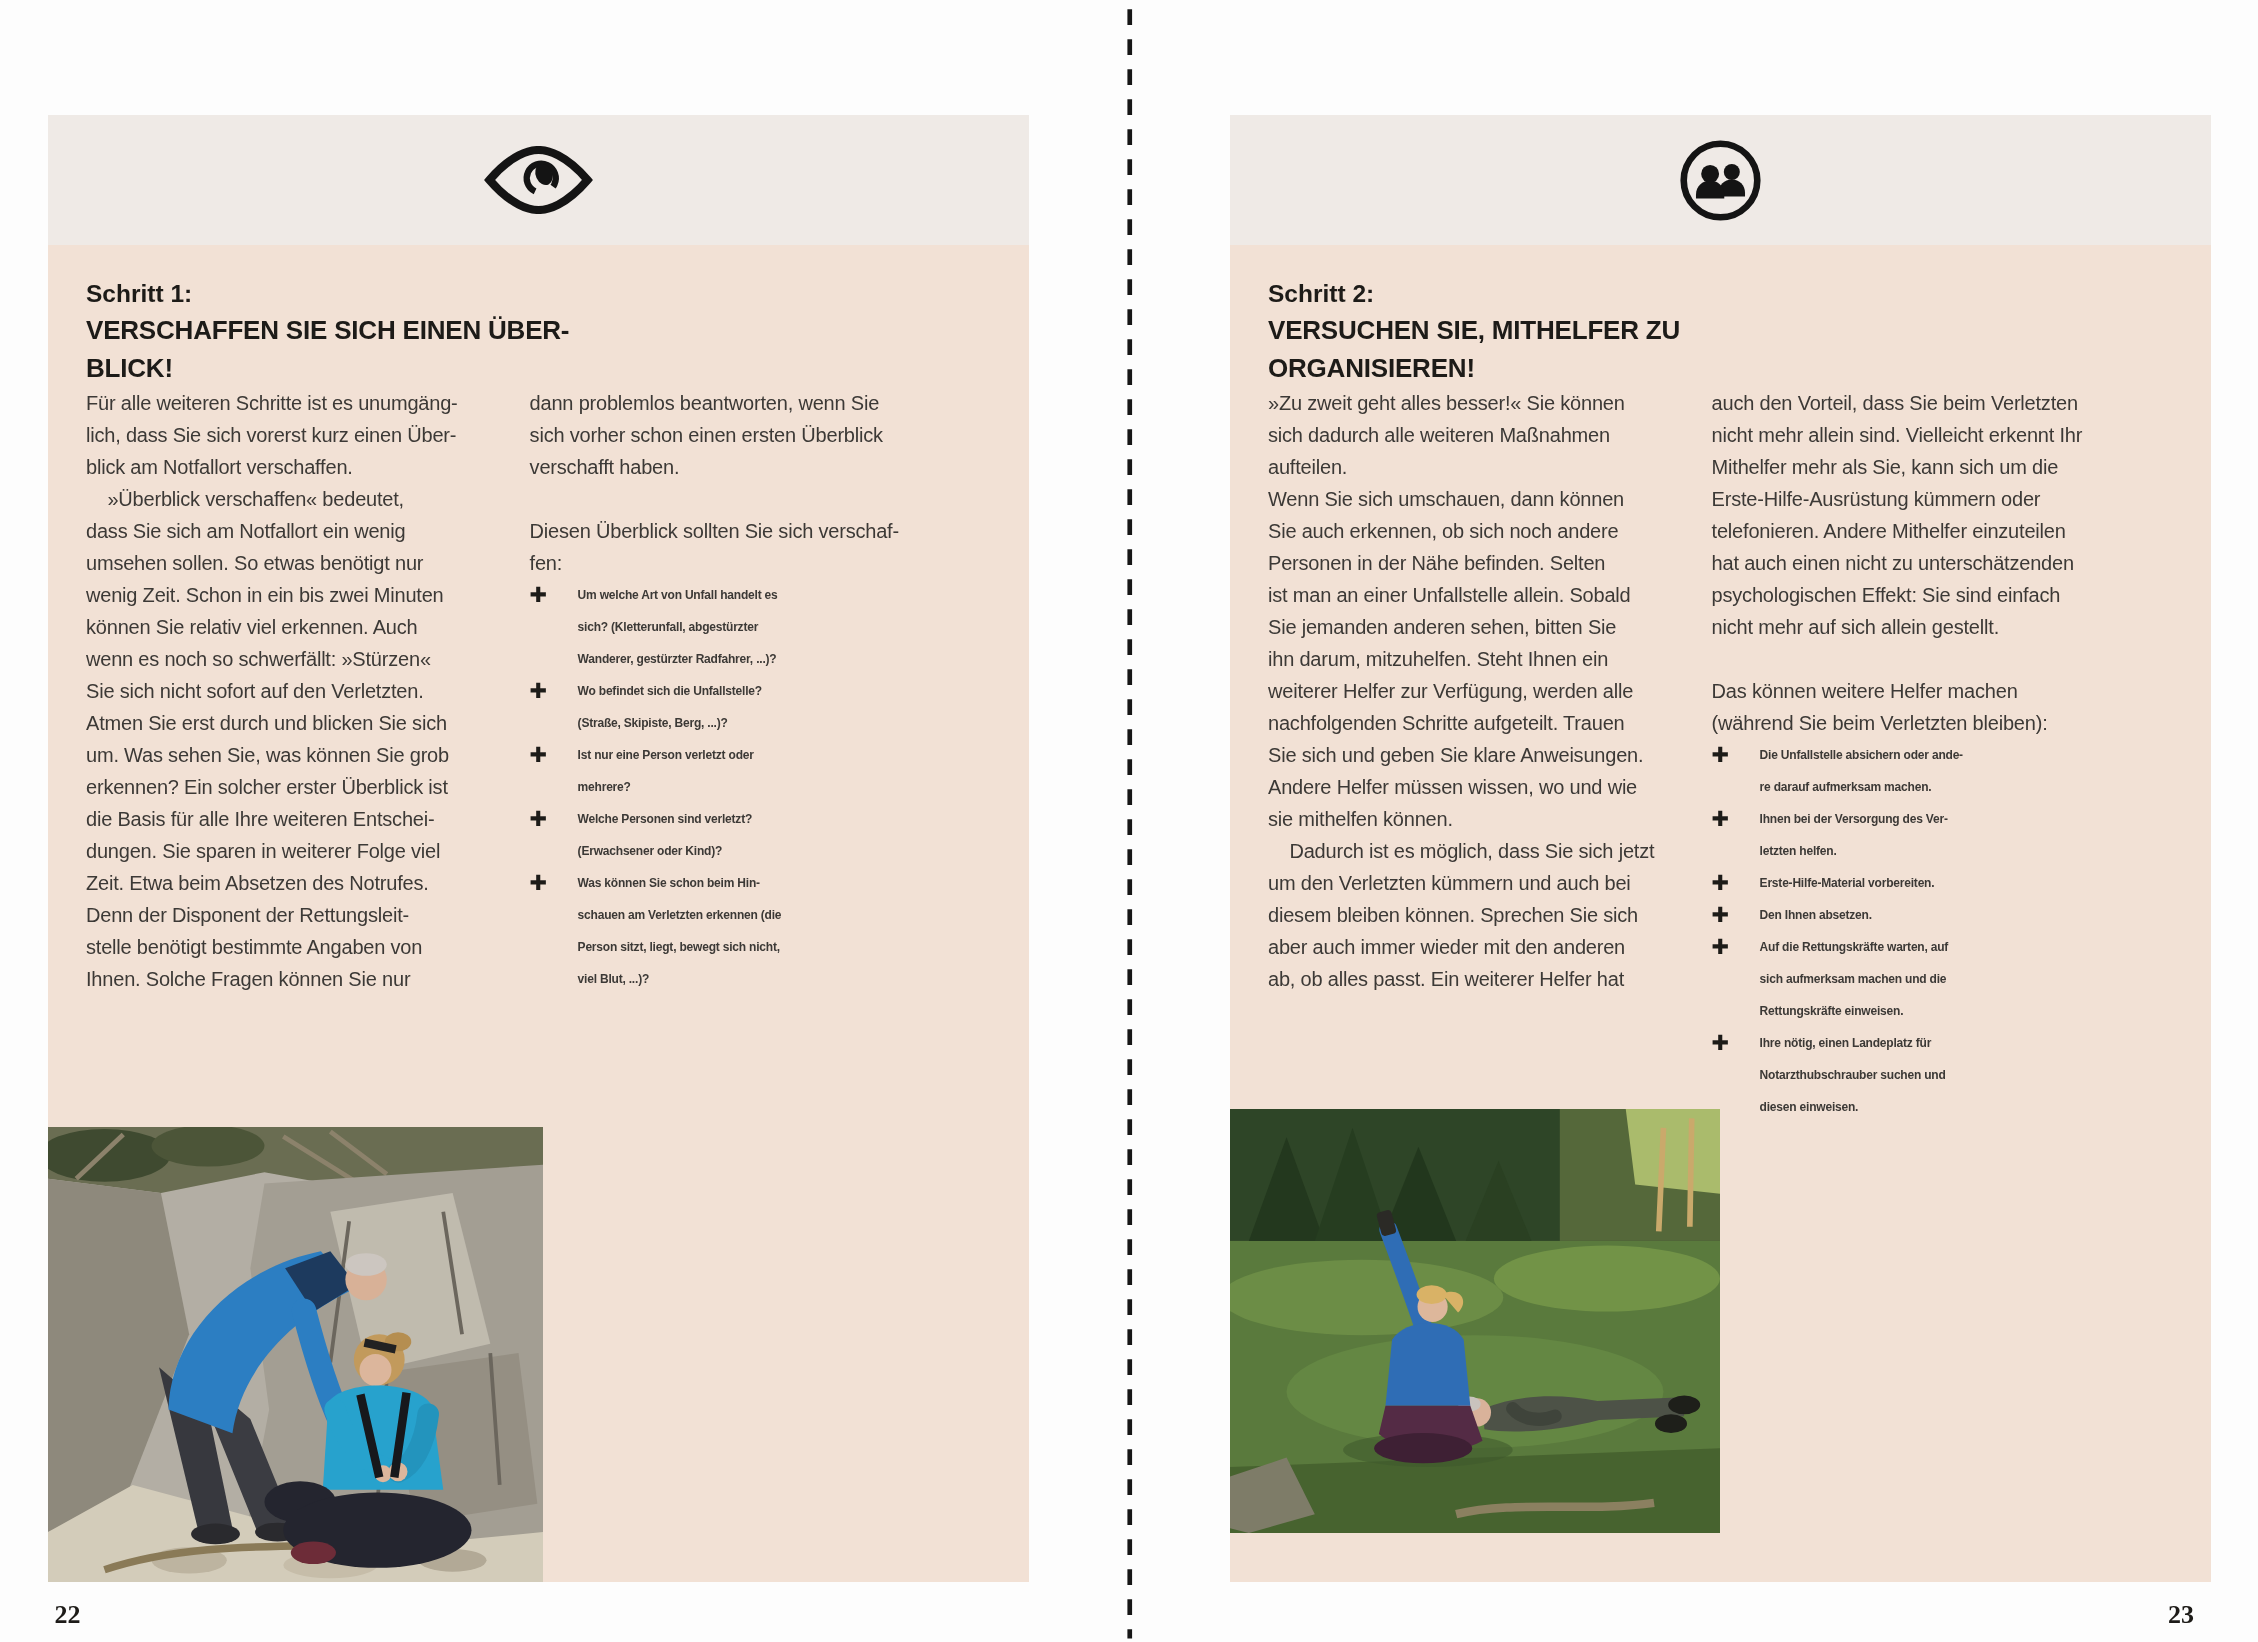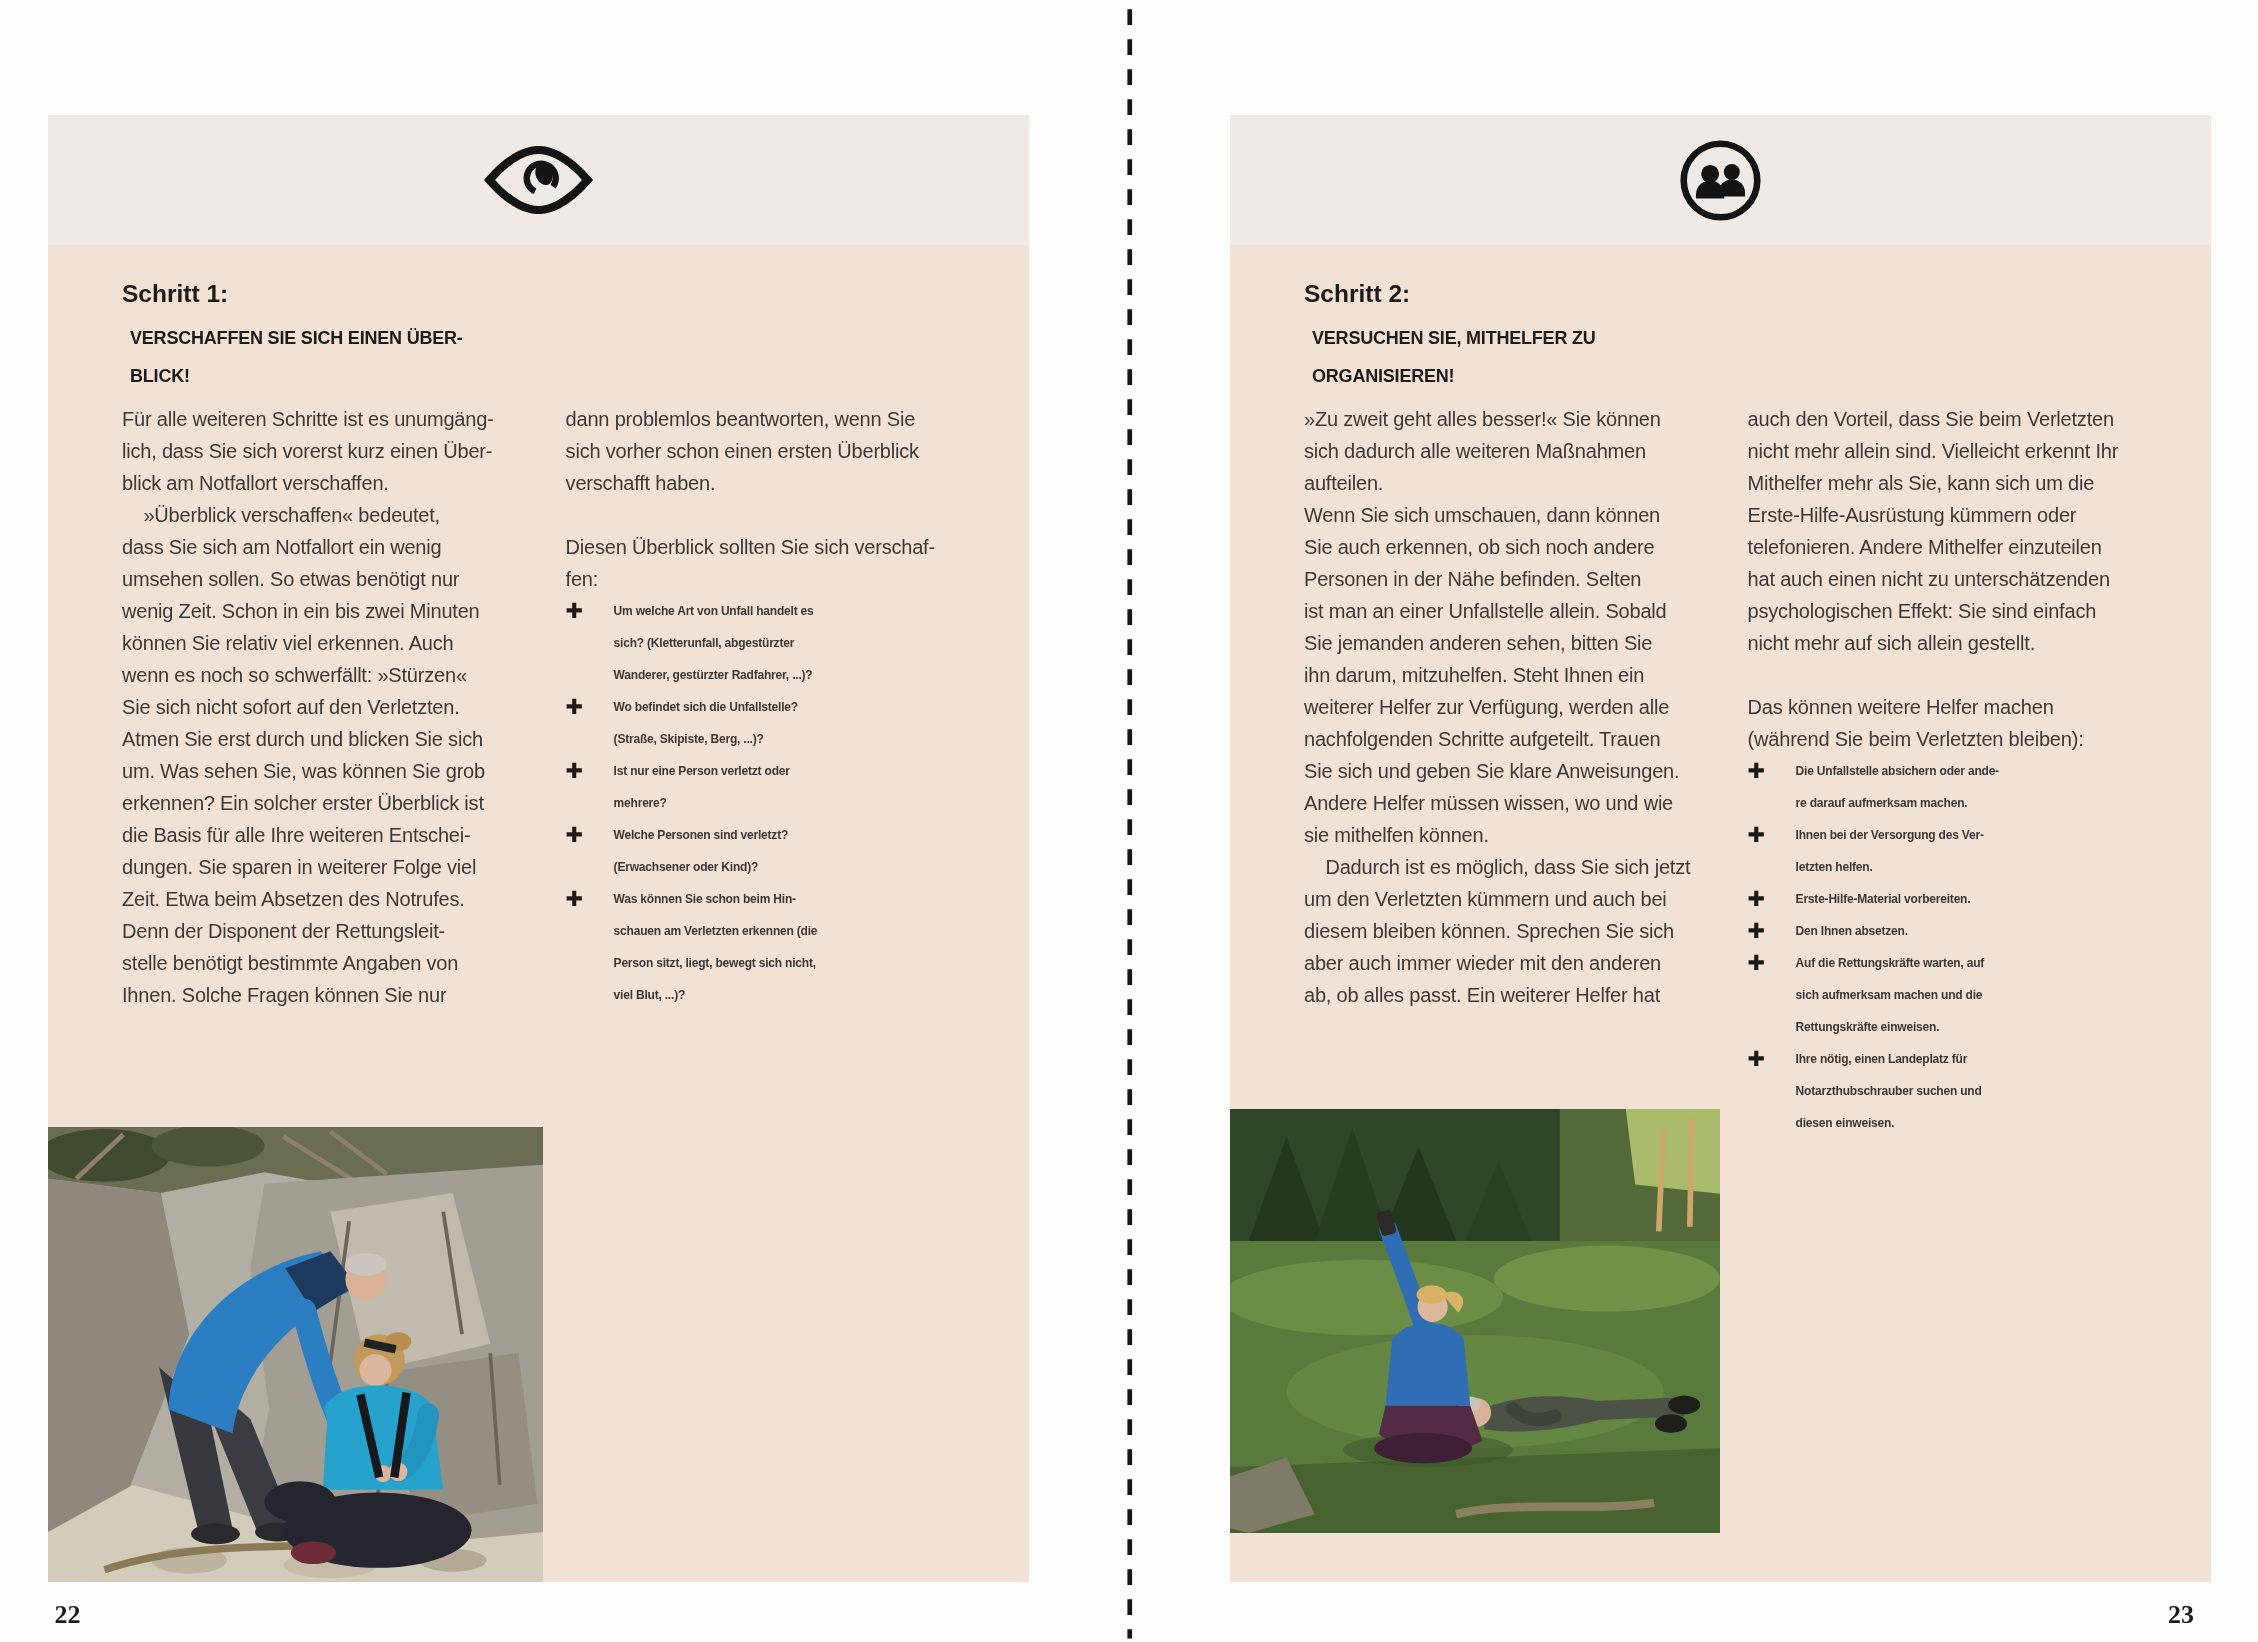--- a/index.html
+++ b/index.html
@@ -12,23 +12,23 @@
   html,body{margin:0;padding:0;background:#ffffff;}
   .canvas{position:relative;width:2259px;height:1642px;background:#fdfdfd;overflow:hidden;
           font-family:"Liberation Sans","DejaVu Sans",sans-serif;}
   .divider{position:absolute;left:1126px;top:0;}
   .page{position:absolute;top:115px;width:981px;height:1527px;}
   .pg-left{left:48px;}
   .pg-right{left:1230px;}
   .band{position:absolute;top:0;left:0;right:0;height:130px;background:var(--band);
         display:flex;align-items:center;justify-content:center;}
   .panel{position:absolute;top:130px;left:0;right:0;height:1337px;background:var(--panel);
-         padding:32px 74px 0;box-sizing:border-box;}
+         padding:32px 38px 0;box-sizing:border-box;}
   .kicker{margin:0;font-size:24.5px;line-height:34px;font-weight:700;color:var(--ink);}
-  .title{margin:8px;font-size:18px;line-height:38px;font-weight:700;color:var(--ink);
+  .title{margin:0;font-size:26px;line-height:38px;font-weight:700;color:var(--ink);
          white-space:pre-line;letter-spacing:-0.2px;}
   .cols{display:flex;gap:22.6px;}
   .col{width:421px;flex:none;}
   .prose{font-size:20px;line-height:32px;color:var(--body);white-space:pre;letter-spacing:-0.2px;}
   .bullet{display:flex;align-items:flex-start;}
   .glyph{flex:none;width:48px;font-size:21px;line-height:32px;color:var(--ink);}
   .btext{font-size:12px;line-height:32px;color:var(--body);white-space:pre;letter-spacing:-0.2px;font-weight:bold;}
   .photo{position:absolute;display:block;}
   .photo-left{left:0;top:1012px;width:495px;height:455px;}
   .photo-right{left:0;top:994px;width:490px;height:424px;}

